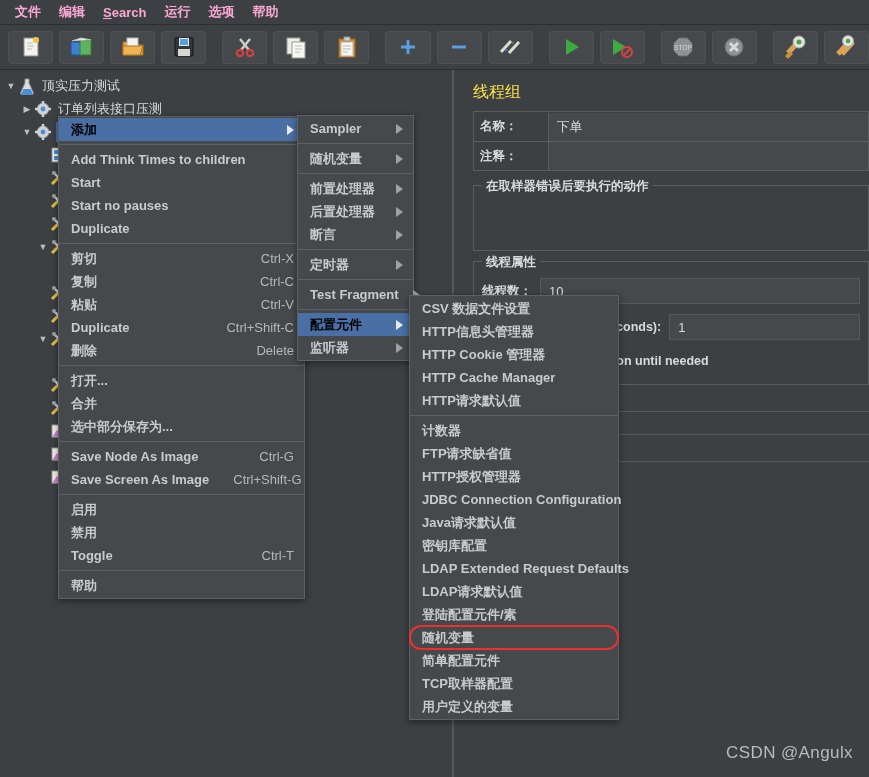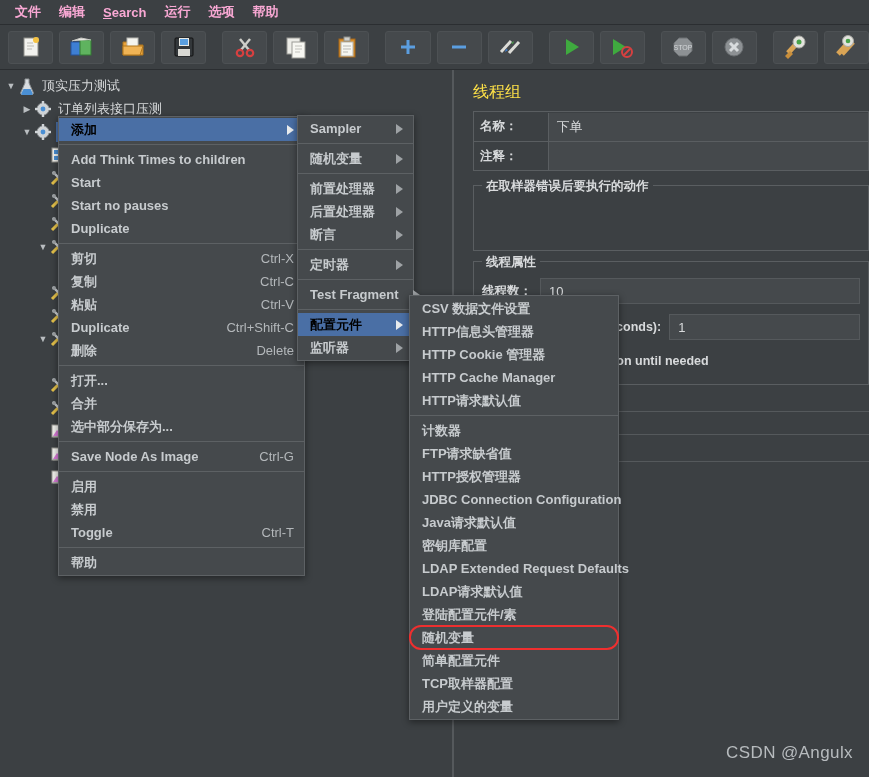--- a/index.html
+++ b/index.html
@@ -589,20 +589,24 @@
         <span class="mlabel">合并</span>
       </div>
       <div class="mitem bold">
         <span class="mlabel">选中部分保存为...</span>
       </div>
       <div class="msep"></div>
       <div class="mitem bold">
         <span class="mlabel">Save Node As Image</span>
         <span class="maccel">Ctrl-G</span>
       </div>
+      <div class="mitem bold">
+        <span class="mlabel">Save Screen As Image</span>
+        <span class="maccel">Ctrl+Shift-G</span>
+      </div>
       <div class="msep"></div>
       <div class="mitem bold">
         <span class="mlabel">启用</span>
       </div>
       <div class="mitem bold">
         <span class="mlabel">禁用</span>
       </div>
       <div class="mitem bold">
         <span class="mlabel">Toggle</span>
         <span class="maccel">Ctrl-T</span>

